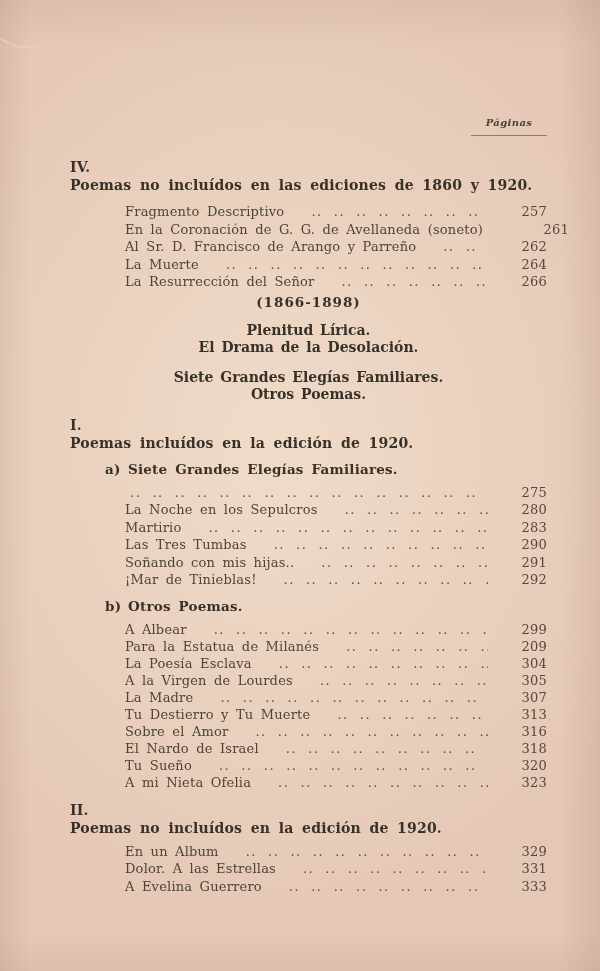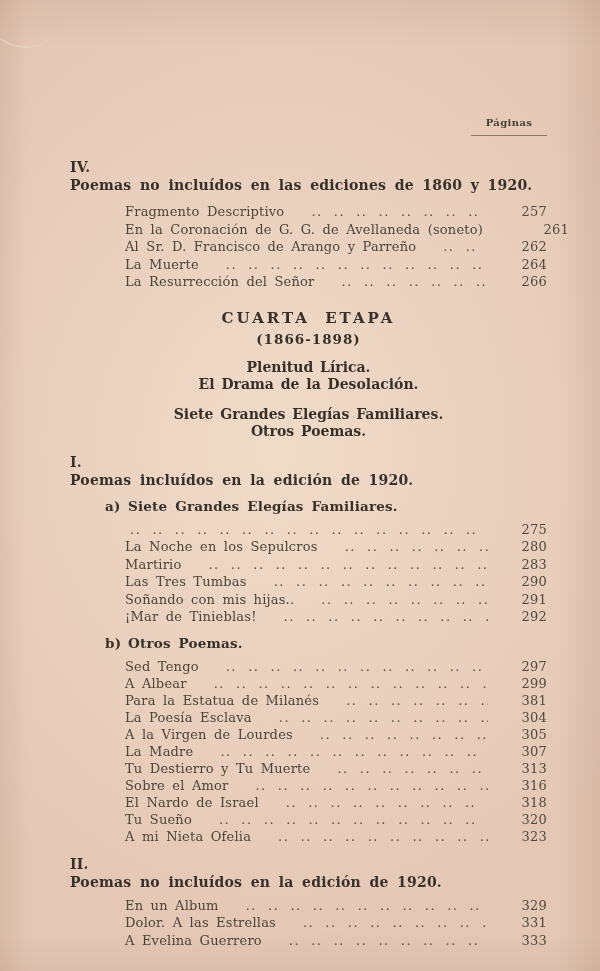--- a/index.html
+++ b/index.html
@@ -23,21 +23,21 @@
     border-radius:50%;
     border-bottom:2px solid rgba(255,255,255,0.38);
     transform:rotate(32deg);
     opacity:.6;
     pointer-events:none;
   }
   .content{position:absolute;left:70px;right:53px;top:0;}
 
   .pages-head{
     margin-top:111px;margin-left:auto;width:76px;text-align:center;
-    padding-bottom:5px;border-bottom:1.5px solid rgba(96,80,66,0.65);
+    padding-bottom:5px;border-bottom:1.5px solid rgba(96,80,66,0.65);font-style:italic;
   }
   .pages-head .lab{
     font-size:10px;font-weight:bold;letter-spacing:.4px;color:#483f35;
   }
 
   .sec-head{
     display:flex;align-items:baseline;
     font-weight:bold;font-size:14px;line-height:18px;
     color:#38312a;word-spacing:3.5px;letter-spacing:.2px;flex-direction:column;
   }
@@ -115,21 +115,20 @@
           <span class="leader"></span>
           <span class="pg">264</span>
         </div>
       <div class="row">
           <span class="t">La Resurrección del Señor</span>
           <span class="leader"></span>
           <span class="pg">266</span>
         </div>
     </div>
 
-    <div class="center etapa">CUARTA ETAPA</div>
     <div class="center years">(1866-1898)</div>
 
     <div class="center subtitle mt-sub1">
       <div>Plenitud Lírica.</div>
       <div>El Drama de la Desolación.</div>
     </div>
     <div class="center subtitle mt-sub2">
       <div>Siete Grandes Elegías Familiares.</div>
       <div>Otros Poemas.</div>
     </div>
@@ -174,33 +173,28 @@
           <span class="pg">292</span>
         </div>
     </div>
 
     <div class="sub-head">
       <span class="lbl">b)</span>
       <span class="ttl">Otros Poemas.</span>
     </div>
     <div class="toc-list tight lh17">
       <div class="row">
-          <span class="t">Sed Tengo</span>
-          <span class="leader"></span>
-          <span class="pg">297</span>
-        </div>
-      <div class="row">
           <span class="t">A Albear</span>
           <span class="leader"></span>
           <span class="pg">299</span>
         </div>
       <div class="row">
           <span class="t">Para la Estatua de Milanés</span>
           <span class="leader"></span>
-          <span class="pg">381</span>
+          <span class="pg">209</span>
         </div>
       <div class="row">
           <span class="t">La Poesía Esclava</span>
           <span class="leader"></span>
           <span class="pg">304</span>
         </div>
       <div class="row">
           <span class="t">A la Virgen de Lourdes</span>
           <span class="leader"></span>
           <span class="pg">305</span>

